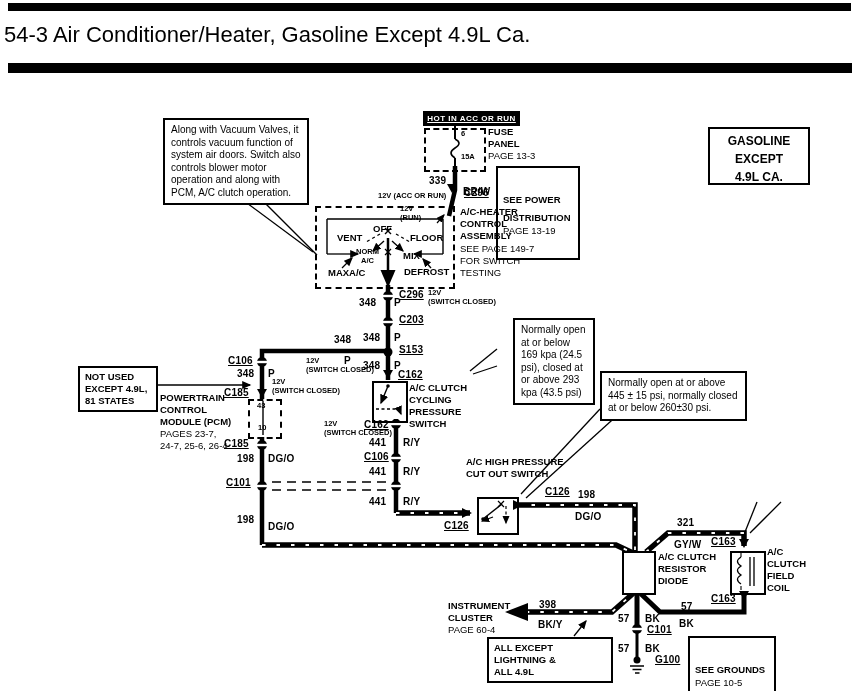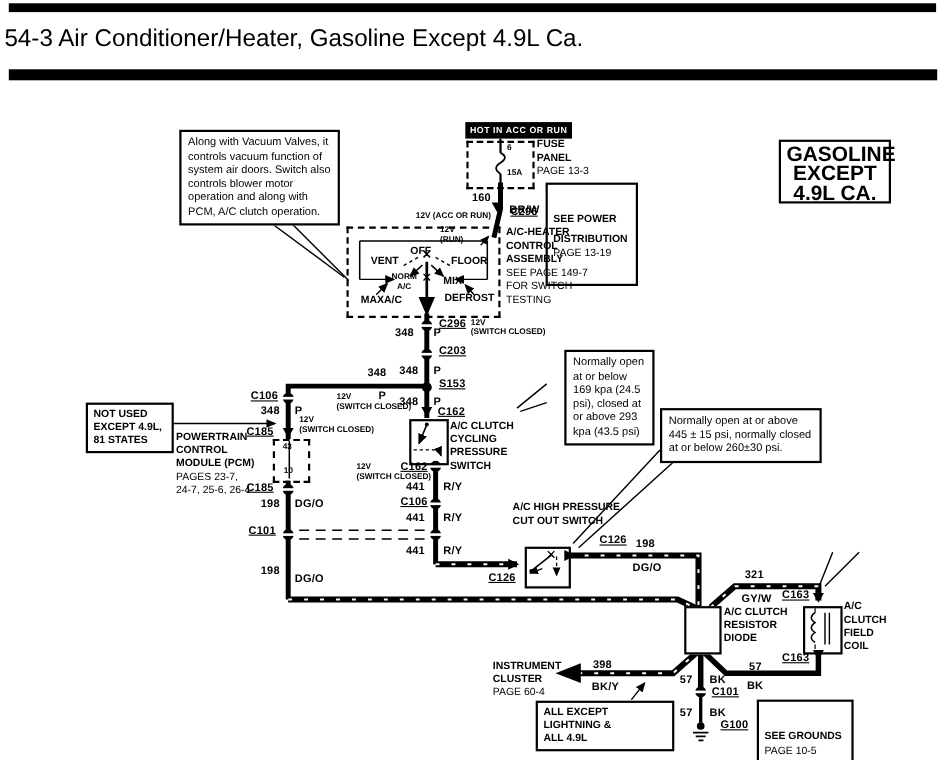--- a/index.html
+++ b/index.html
@@ -2,28 +2,28 @@
 <html><head>
 <meta charset="utf-8">
 <style>
   html,body{margin:0;padding:0;background:#fff;}
   #page{position:relative;width:852px;height:691px;background:#fff;overflow:hidden;}
   .d{position:absolute;font-family:"Liberation Sans",sans-serif;color:#000;white-space:pre-line;}
   .b{font-weight:bold;}
   .f10{font-size:10px;line-height:11px;letter-spacing:.2px;}
   .f9{font-size:9.5px;line-height:12px;}
   .f8{font-size:7.5px;line-height:8.5px;}
-  .f14{font-size:19px;line-height:18px;}
+  .f14{font-size:12px;line-height:18px;}
   .u{text-decoration:underline;}
   .ctr{text-align:center;}
   .box{border:2px solid #000;padding:3px 5px;background:#fff;}
   .callout{border:2px solid #000;padding:4px 6px;background:#fff;font-size:10px;line-height:12.5px;font-weight:normal;}
   .dash{border:2px dashed #000;background:transparent;}
   .bar{position:absolute;background:#000;}
-  .banner{background:#000;color:#fff;text-align:center;font-size:8px;line-height:15px;font-weight:bold;letter-spacing:.5px;}
+  .banner{background:#000;color:#fff;text-align:center;font-size:8px;line-height:15px;font-weight:bold;letter-spacing:.5px;text-decoration:underline;}
   .title{font-size:22px;line-height:26px;font-weight:normal;}
   svg{position:absolute;left:0;top:0;}
 </style>
 </head>
 <body>
 
 <div id="page">
 
   <div class="bar" style="left:8px;top:3px;width:843px;height:8px"></div>
   <div class="d title" style="left:4px;top:22px">54-3 Air Conditioner/Heater, Gasoline Except 4.9L Ca.</div>
@@ -158,21 +158,21 @@
   <span class="d b f8" style="left:461px;top:130px">6</span>
   <span class="d b f8" style="left:461px;top:153px">15A</span>
   <span class="d b f9" style="left:488px;top:126px">FUSE
 PANEL</span>
   <span class="d f9" style="left:488px;top:150px">PAGE 13-3</span>
   <div class="d box" style="left:496px;top:166px;width:70px">
     <span class="b f9">SEE POWER
 DISTRIBUTION</span>
     <span class="f9" style="display:block">PAGE  13-19</span>
   </div>
-  <span class="d b f10" style="left:429px;top:175px">160</span>
+  <span class="d b f10" style="left:429px;top:175px">339</span>
   <span class="d b f10" style="left:463px;top:186px">BR/W</span>
   <span class="d b f8" style="left:378px;top:192px">12V (ACC OR RUN)</span>
   <span class="d b f10 u" style="left:464px;top:187px">C296</span>
 
   <div class="d box b f14 ctr" style="left:708px;top:127px;width:88px;height:48px;border-width:2.5px">GASOLINE
 EXCEPT
 4.9L CA.</div>
 
   <div class="d callout" style="left:163px;top:118px;width:130px">Along with Vacuum Valves, it controls vacuum function of system air doors.  Switch also controls blower motor operation and along with PCM, A/C clutch operation.</div>
 

